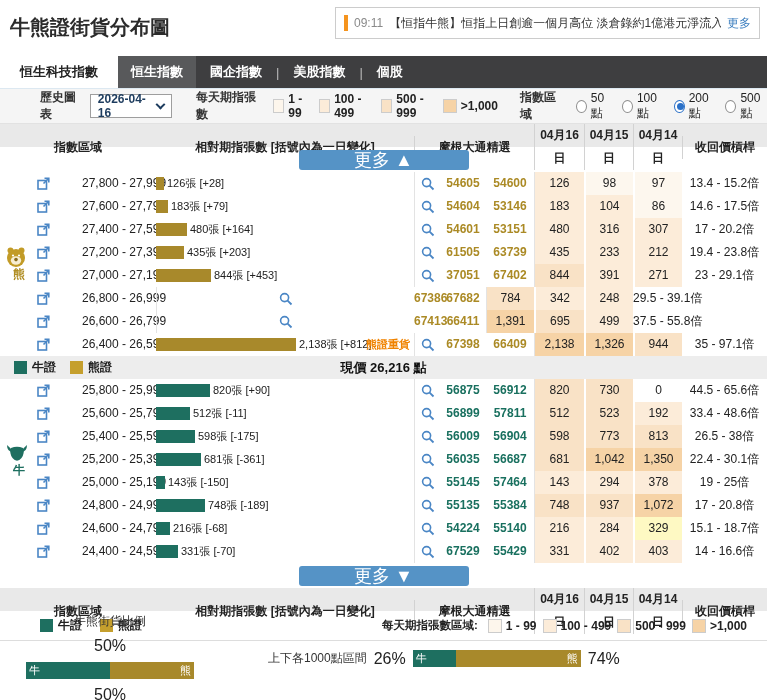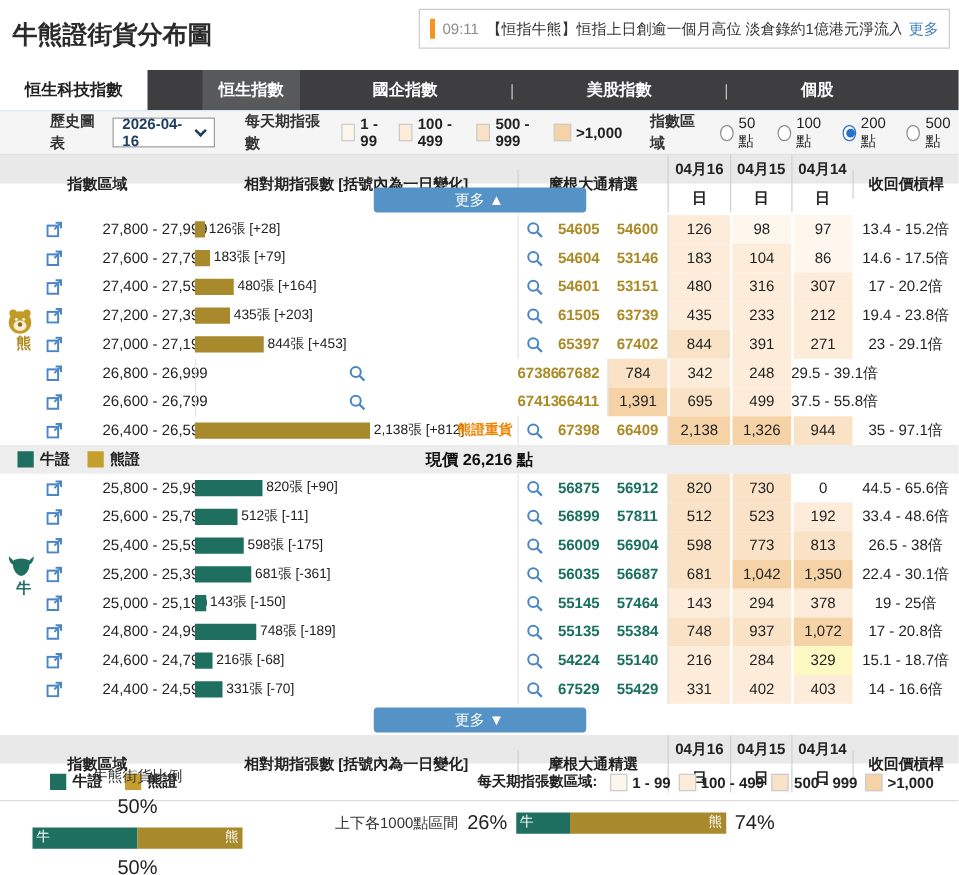--- a/index.html
+++ b/index.html
@@ -11,21 +11,21 @@
   .hdr { height:56px; position:relative; background:#fff; }
   .title { position:absolute; left:10px; top:14px; font-size:20px; font-weight:bold; color:#2b2b2b; }
   .newsbox { position:absolute; right:7px; top:7px; width:425px; height:32px; border:1px solid #ccc;
     background:#fff; display:flex; align-items:center; padding:0 8px; gap:6px; font-size:12px; }
   .news-accent { width:4px; height:16px; background:#f5941e; flex:0 0 auto; }
   .news-time { color:#8a8a8a; flex:0 0 auto; }
   .news-text { color:#333; white-space:nowrap; overflow:hidden; flex:1 1 auto; }
   .news-more { color:#3f80c0; flex:0 0 auto; cursor:pointer; }
 
   
-  .tabbar { height:32px; background:#3e3e40; display:flex; align-items:stretch; font-size:13px;gap:44px; }
+  .tabbar { height:32px; background:#3e3e40; display:flex; align-items:stretch; font-size:13px; }
   .tab-white { background:#fff; color:#222; font-weight:bold; width:118px; display:flex; align-items:center; justify-content:center; }
   .tab-active { background:#58595b; color:#fff; font-weight:bold; width:78px; display:flex; align-items:center; justify-content:center; }
   .tab-plain { color:#fff; font-weight:bold; display:flex; align-items:center; padding:0 14px; }
   .tab-sep { color:#bbb; display:flex; align-items:center; }
 
   
   .filters { height:36px; background:#f5f5f5; border-top:1px solid #dce8f1; border-bottom:1px solid #e2e2e2;
     display:flex; align-items:center; font-size:12px; padding-left:40px; gap:8px; }
   .flabel { font-weight:bold; color:#333; }
   .select { width:92px; height:24px; border:1px solid #9e9e9e; background:#fff; display:flex;
@@ -44,21 +44,21 @@
   
   .grid { display:grid; grid-template-columns:30px 26px 100px 258px 26px 46px 48px 50px 49px 49px 85px; }
   .thead { background:#e9e9e9; height:23px; font-size:12px; font-weight:bold; color:#222; align-items:center; }
   .thead > span { text-align:center; line-height:23px; }
   .h-region { grid-column:1/4; }
   .h-rel { grid-column:4/5; }
   .h-jp  { grid-column:5/8; border-left:1px solid #d2d2d2; }
   .h-d1,.h-d2,.h-d3,.h-lev { border-left:1px solid #d2d2d2; }
 
   .morebar { height:25px; display:flex; align-items:center; justify-content:center; background:#fff; }
-  .morebtn { width:170px; height:20px; background:#5593c6; color:#fff; font-size:12px; border:none;
+  .morebtn { width:170px; height:20px; background:#5593c6; color:#fff; font-size:18px; border:none;
     border-radius:3px; cursor:pointer; line-height:20px; text-align:center; }
 
   .trow { height:23px; align-items:center; font-size:12px; background:#fff; }
   .cell { display:block; height:23px; line-height:23px; }
   .c-link { display:flex; align-items:center; justify-content:center; cursor:pointer; }
   .c-range { text-align:left; padding-left:26px; color:#222; white-space:nowrap; }
   .c-bar { position:relative; display:flex; align-items:center; }
   .bar { display:inline-block; height:13px; flex:0 0 auto; }
   .bar.bear { background:#a8892b; }
   .bar.bull { background:#1e6f60; }
@@ -314,21 +314,21 @@
       <i class="bar bear" style="width: 55px;"></i>
       <span class="bar-label">844張 [+453]</span>
 
     </span>
     <span class="cell c-search">
       <svg width="14" height="14" viewBox="0 0 14 14">
         <circle cx="5.6" cy="5.6" r="4" fill="none" stroke="#4a86c5" stroke-width="1.6"></circle>
         <path d="M8.6,8.6 L12.5,12.5" stroke="#4a86c5" stroke-width="1.8"></path>
       </svg>
     </span>
-    <span class="cell c-code c1 bear">65397</span>
+    <span class="cell c-code c1 bear">37051</span>
     <span class="cell c-code c2 bear">67402</span>
     <span class="cell c-date d1" style="background: rgb(249, 226, 198);">844</span>
     <span class="cell c-date d2" style="background: rgb(252, 236, 217);">391</span>
     <span class="cell c-date d3" style="background: rgb(252, 236, 217);">271</span>
     <span class="cell c-lev">23 - 29.1倍</span>
   </div>
       <div class="grid trow">
     <span class="cell"></span>
     <span class="cell c-link">
       <svg width="13" height="13" viewBox="0 0 13 13">

